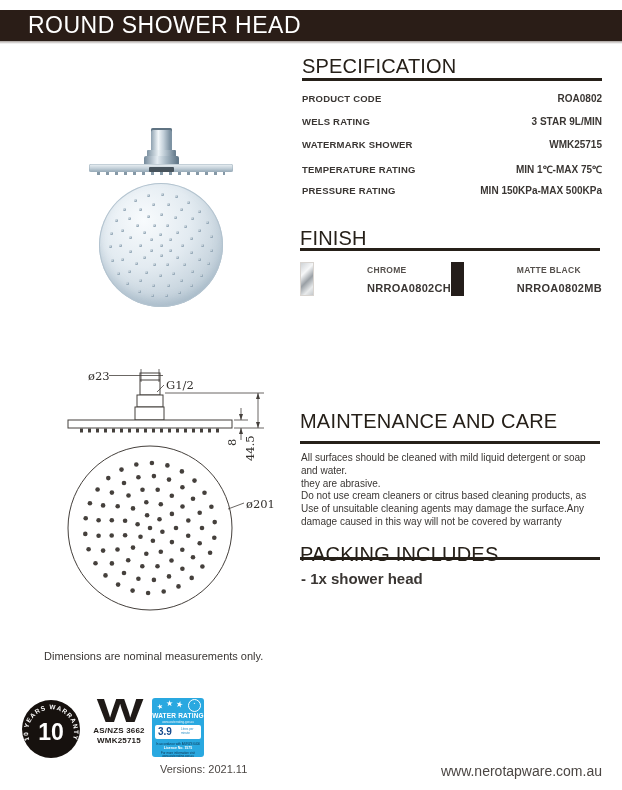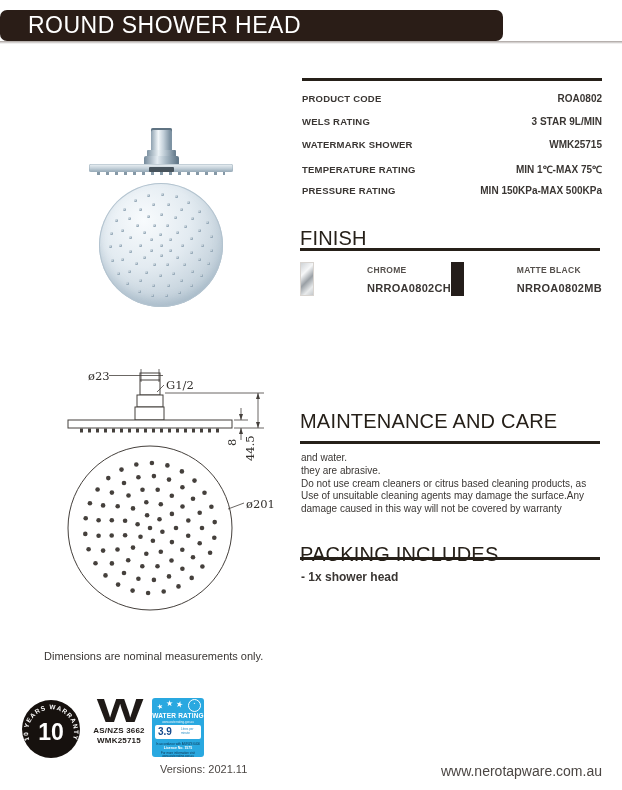--- a/index.html
+++ b/index.html
@@ -1,23 +1,23 @@
 <!DOCTYPE html>
 <html><head>
 <meta charset="utf-8">
 <style>
   * { margin:0; padding:0; box-sizing:border-box; }
   html,body { background:#ffffff; }
   body { font-family:"Liberation Sans", sans-serif; color:#3a3633; }
   .page { position:relative; width:622px; height:790px; background:#fff; overflow:hidden; }
 
   
-  .title-bar { position:absolute; left:0; top:10px; width:503px; height:31px;
+  .title-bar { position:absolute; left:0; top:10px; width:622px; height:31px;
     background:#2a1d17; color:#fff; display:flex; align-items:center; padding-left:28px;
-    font-size:23px; letter-spacing:.5px;border-radius:7px; }
+    font-size:23px; letter-spacing:.5px; }
   .title-shadow { position:absolute; left:0; top:41px; width:622px; height:3px;
     background:linear-gradient(180deg, rgba(60,45,38,.45), rgba(60,45,38,0)); }
 
   
   .rcol { position:absolute; left:302px; width:300px; }
   .sec-head { font-size:20px; color:#262019; letter-spacing:.2px; }
   .sec-rule { position:absolute; left:302px; width:300px; height:3px; background:#262019; }
 
   .spec-rows { position:absolute; left:302px; top:93px; width:300px; }
   .spec-row { display:flex; justify-content:space-between; align-items:baseline; height:23px; }
@@ -27,21 +27,21 @@
   .finish-row { position:absolute; left:300px; top:262px; width:302px; display:flex; }
   .swatch { width:31px; height:34px; border:1px solid #d8d4d0; }
   .swatch-chrome { background:linear-gradient(135deg,#cfd3d6 0%,#f6f7f8 30%,#9aa0a5 55%,#e9ebec 80%,#c4c8cb 100%); }
   .swatch-black { background:#241d1a; border-color:#241d1a; }
   .finish-text { margin-left:14px; padding-top:3px; }
   .finish-name { font-size:8.5px; font-weight:bold; color:#55504c; letter-spacing:.3px; }
   .finish-code { font-size:11px; font-weight:bold; color:#3a3633; margin-top:7px; letter-spacing:.3px; }
   .finish-opt { display:flex; width:151px;gap:39px; }
 
   .maint-text { position:absolute; left:301px; top:452px; width:302px; font-size:10px; line-height:12.8px; color:#3a3633; }
-  .pack-item { position:absolute; left:301px; top:570px; font-size:12px; font-weight:bold; color:#3a3633; }
+  .pack-item { position:absolute; left:301px; top:570px; font-size:15px; font-weight:bold; color:#3a3633; }
 
   
   .photo { position:absolute; left:86px; top:122px; width:150px; height:200px; }
   .ph-stem { position:absolute; left:65px; top:6px; width:21px; height:24px; border-radius:2px;
     background:linear-gradient(90deg,#8ea1b0,#f2f7fa 35%,#c2cfd9 60%,#7e93a3 90%);
     box-shadow:inset 0 2px 0 #5f7382; }
   .ph-collar { position:absolute; left:61px; top:28px; width:29px; height:8px; border-radius:1px;
     background:linear-gradient(90deg,#7e93a3,#eaf1f5 40%,#b3c2cd 65%,#6d8292 95%); }
   .ph-flange { position:absolute; left:58px; top:34px; width:35px; height:10px; border-radius:2px;
     background:linear-gradient(90deg,#74899a,#e4ecf2 38%,#a9bac6 62%,#647a8b 95%); }
@@ -164,20 +164,21 @@
         <div class="ph-dot" style="left: 48.304px; top: 10.9797px;"></div>
         <div class="ph-dot" style="left: 62.1167px; top: 9.52563px;"></div>
         <div class="ph-dot" style="left: 75.8094px; top: 11.8521px;"></div>
         <div class="ph-dot" style="left: 88.3668px; top: 17.7865px;"></div>
         <div class="ph-dot" style="left: 98.8574px; top: 26.8888px;"></div>
         <div class="ph-dot" style="left: 106.503px; top: 38.4839px;"></div>
         <div class="ph-dot" style="left: 110.737px; top: 51.7118px;"></div>
       </div>
   </div>
 
+  <div class="rcol sec-head" style="top:55px;">SPECIFICATION</div>
   <div class="sec-rule" style="top:78px;"></div>
   <div class="spec-rows">
     <div class="spec-row">
       <span class="spec-label">PRODUCT CODE</span>
       <span class="spec-value">ROA0802</span>
     </div>
     <div class="spec-row">
       <span class="spec-label">WELS RATING</span>
       <span class="spec-value">3 STAR 9L/MIN</span>
     </div>
@@ -336,20 +337,21 @@
       <text x="136" y="29">G1/2</text>
       <text transform="rotate(-90 206 86)" x="206" y="86">8</text>
       <text transform="rotate(-90 224 101)" x="224" y="101">44.5</text>
       <text x="216" y="148">ø201</text>
     </g>
   </svg>
 
   <div class="rcol sec-head" style="top:410px; left:300px;">MAINTENANCE AND CARE</div>
   <div class="sec-rule" style="top:441px; left:300px;"></div>
   <div class="maint-text">
+    <div>All surfaces should be cleaned with mild liquid detergent or soap</div>
     <div>and water.</div>
     <div>they are abrasive.</div>
     <div>Do not use cream cleaners or citrus based cleaning products, as</div>
     <div>Use of unsuitable cleaning agents may damage the surface.Any</div>
     <div>damage caused in this way will not be covered by warranty</div>
   </div>
 
   <div class="rcol sec-head" style="top:543px; left:300px;">PACKING INCLUDES</div>
   <div class="sec-rule" style="top:557px; left:300px;"></div>
   <div class="pack-item">-  1x shower head</div>

